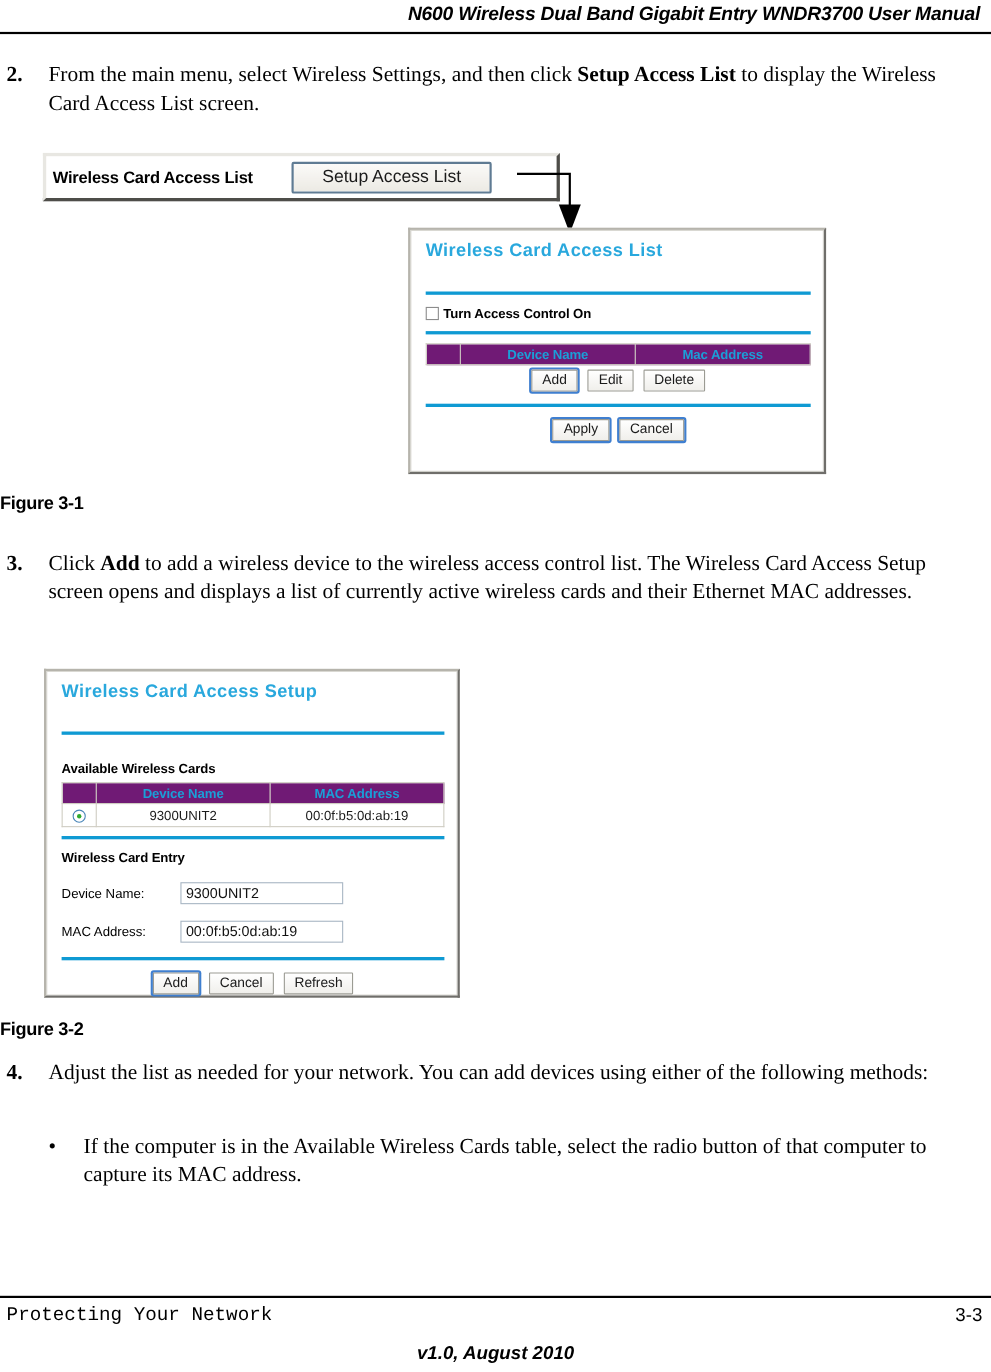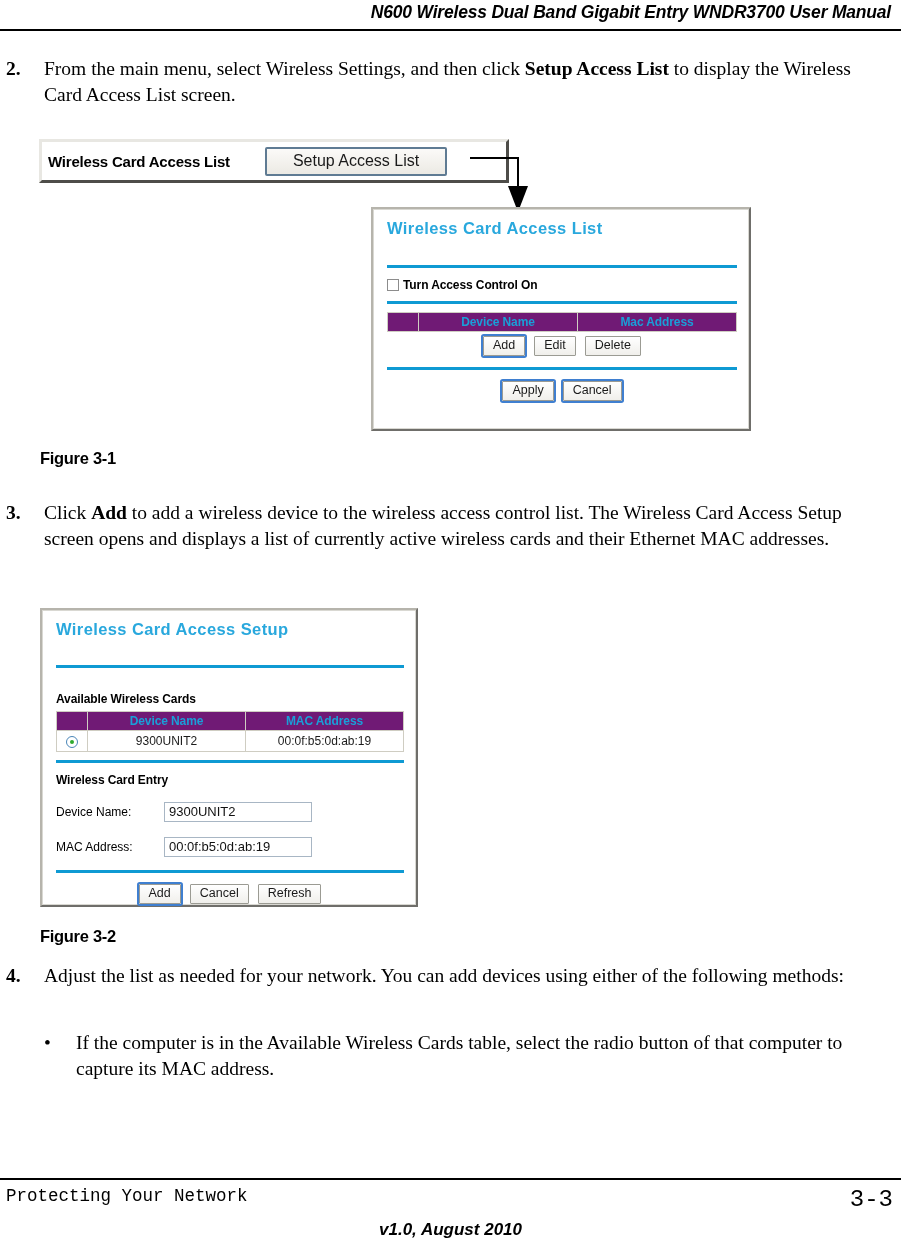--- a/index.html
+++ b/index.html
@@ -72,21 +72,20 @@
     left: 44px;
     top: 0;
     font-size: 19.5px;
   }
 
   .figcaption {
     font-family: "Liberation Sans", sans-serif;
     font-weight: bold;
     font-size: 16.5px;
     letter-spacing: -0.3px;
-    padding-left: 40px;
   }
 
   
   .ngear-dialog {
     background: #ffffff;
     border-top: 2px solid #b6b4ac;
     border-left: 2px solid #b6b4ac;
     border-right: 2px solid #6f6e6a;
     border-bottom: 2px solid #6f6e6a;
     box-shadow: 0 0 0 1px #d9d8d2 inset;
@@ -281,22 +280,22 @@
     position: absolute;
     left: 6px;
     top: 1186px;
     font-family: Liberation Mono, monospace;
     font-size: 17.5px;
   }
   .footer-right {
     position: absolute;
     right: 8px;
     top: 1186px;
-    font-family: Liberation Mono, monospace;
-    font-size: 24px;
+    font-family: Liberation Sans, sans-serif;
+    font-size: 17px;
   }
   .footer-center {
     position: absolute;
     left: 0;
     top: 1220px;
     width: 901px;
     text-align: center;
     font-family: "Liberation Sans", sans-serif;
     font-style: italic;
     font-weight: bold;

